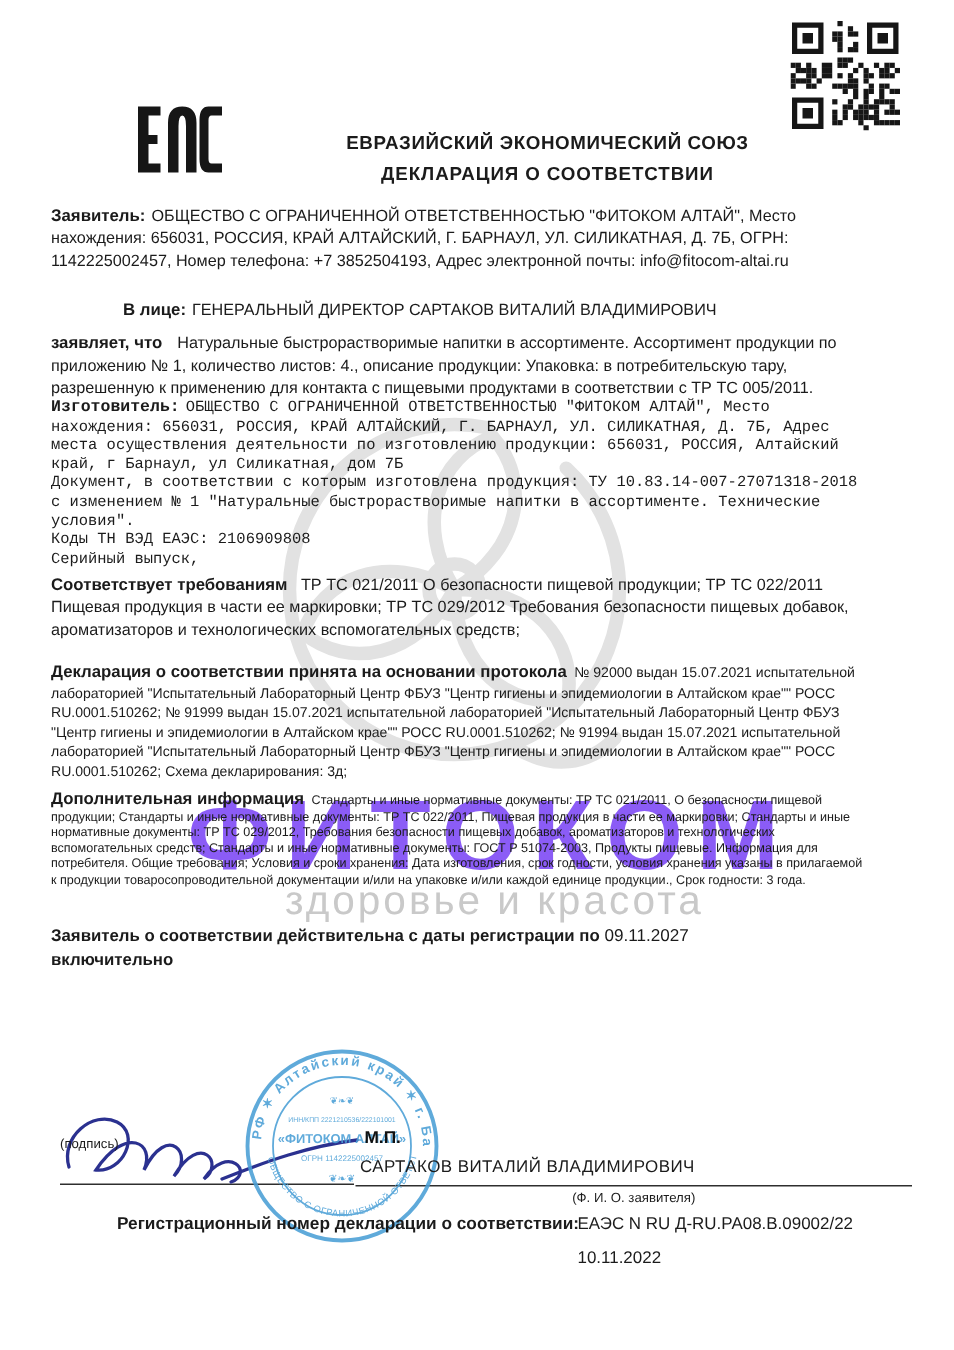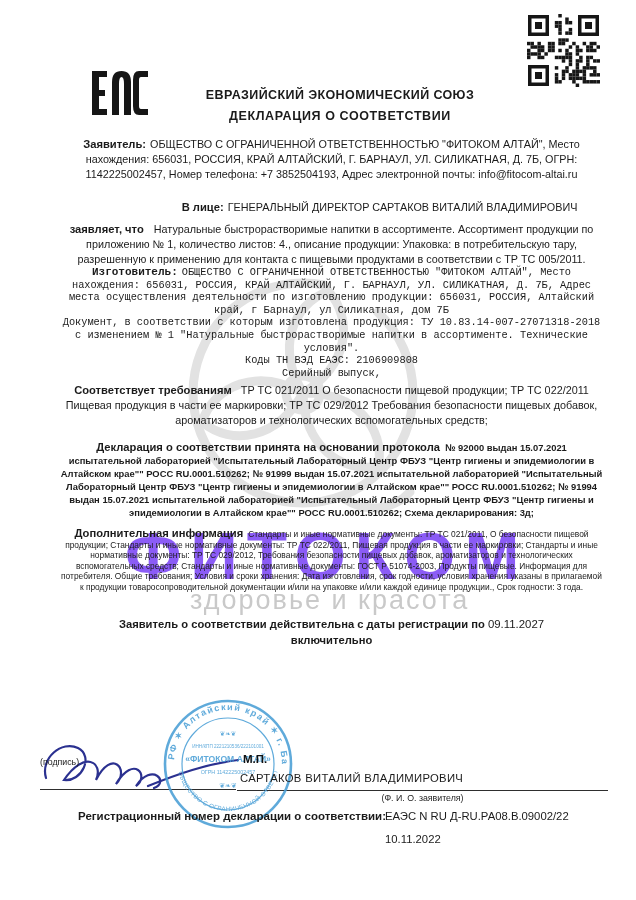--- a/index.html
+++ b/index.html
@@ -1,30 +1,30 @@
 <!DOCTYPE html>
 <html><head>
 <meta charset="utf-8">
 <style>
   html,body{margin:0;padding:0;background:#888;}
   .page{position:relative;width:636px;height:900px;margin:0 auto;background:#ffffff;
         font-family:"Liberation Sans", sans-serif;color:#1b1b1b;overflow:hidden;}
   .abs{position:absolute;}
   
   .eac{left:92px;top:70px;z-index:1;}
-  .doc-titles{left:120px;top:88px;width:440px;text-align:center;z-index:1;}
+  .doc-titles{left:120px;top:88px;width:440px;text-align:center;z-index:1;padding-left:25px;}
   .doc-titles .t1{font-size:12.5px;font-weight:bold;letter-spacing:.4px;}
   .doc-titles .t2{font-size:12.5px;font-weight:bold;letter-spacing:.6px;margin-top:7px;}
   .qr{left:527px;top:14px;z-index:1;}
   
-  .para{left:59px;width:545px;z-index:1;font-size:10.8px;line-height:15px;text-align:center;}
+  .para{left:34px;width:545px;z-index:1;font-size:10.8px;line-height:15px;text-align:left;}
   .para b{font-size:11.2px;}
   .lbl{margin-right:4px;}
   .lbl-big{font-size:12.3px;margin-right:5px;}
-  .small-text{font-size:9.4px;line-height:13px;font-weight:bold;}
+  .small-text{font-size:9.4px;line-height:13px;}
   .tiny-text{font-size:8.4px;line-height:10.6px;}
   .mfr{font-size:10.3px;line-height:12.6px;font-family:Liberation Mono, monospace;}
   .validity{font-weight:bold;font-size:11.4px;line-height:15.5px;}
   .validity .date{font-weight:normal;}
   
   .wm{z-index:0;pointer-events:none;}
   .wm-brand{left:125px;top:518px;font-size:66px;font-weight:bold;color:#8b5cf6;letter-spacing:9px;white-space:nowrap;}
   .wm-tagline{left:190px;top:585px;font-size:27px;color:#c9c9c9;letter-spacing:2px;white-space:nowrap;}
   
   .sig-scribble{left:38px;top:736px;z-index:2;}

